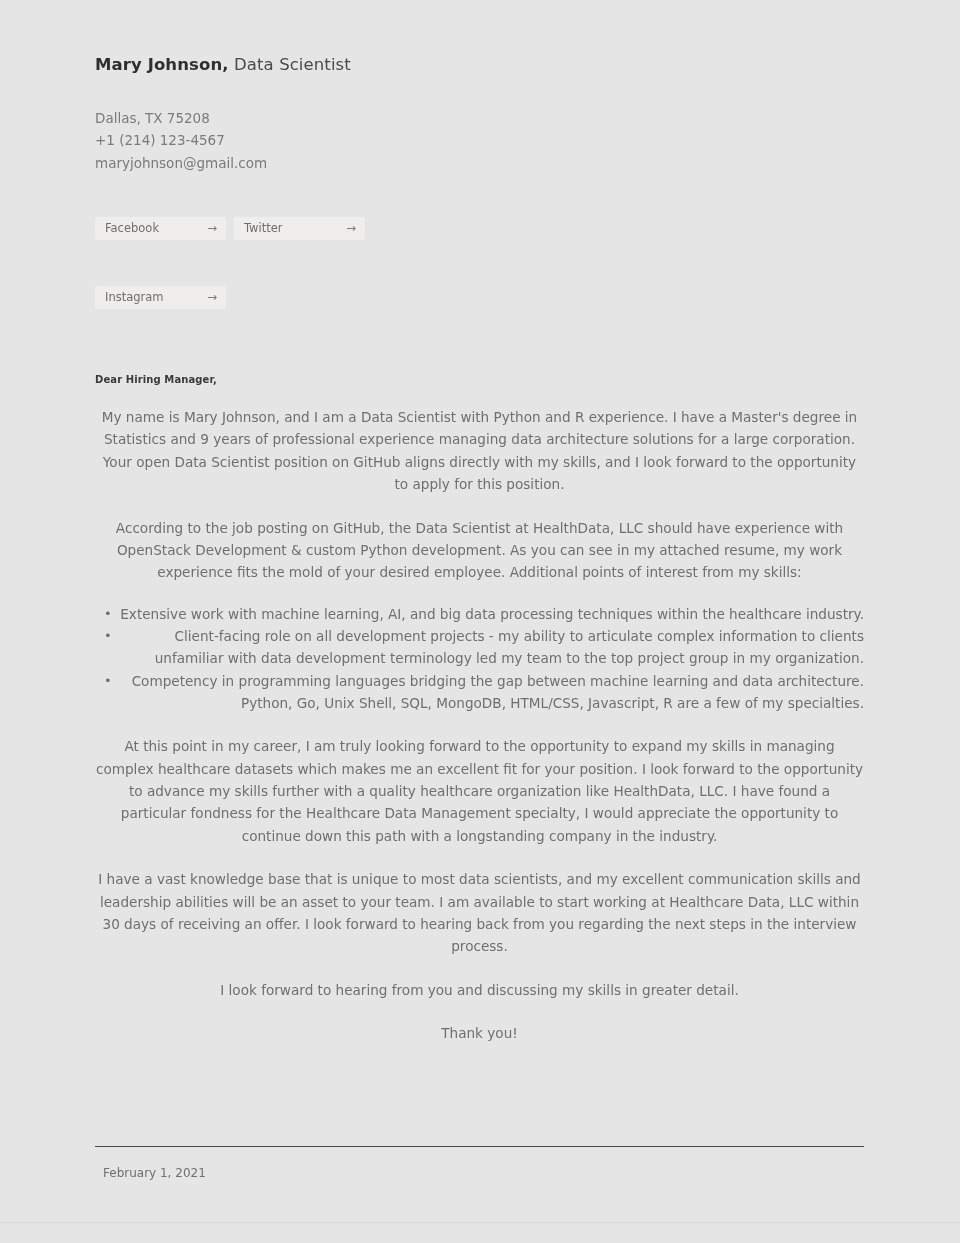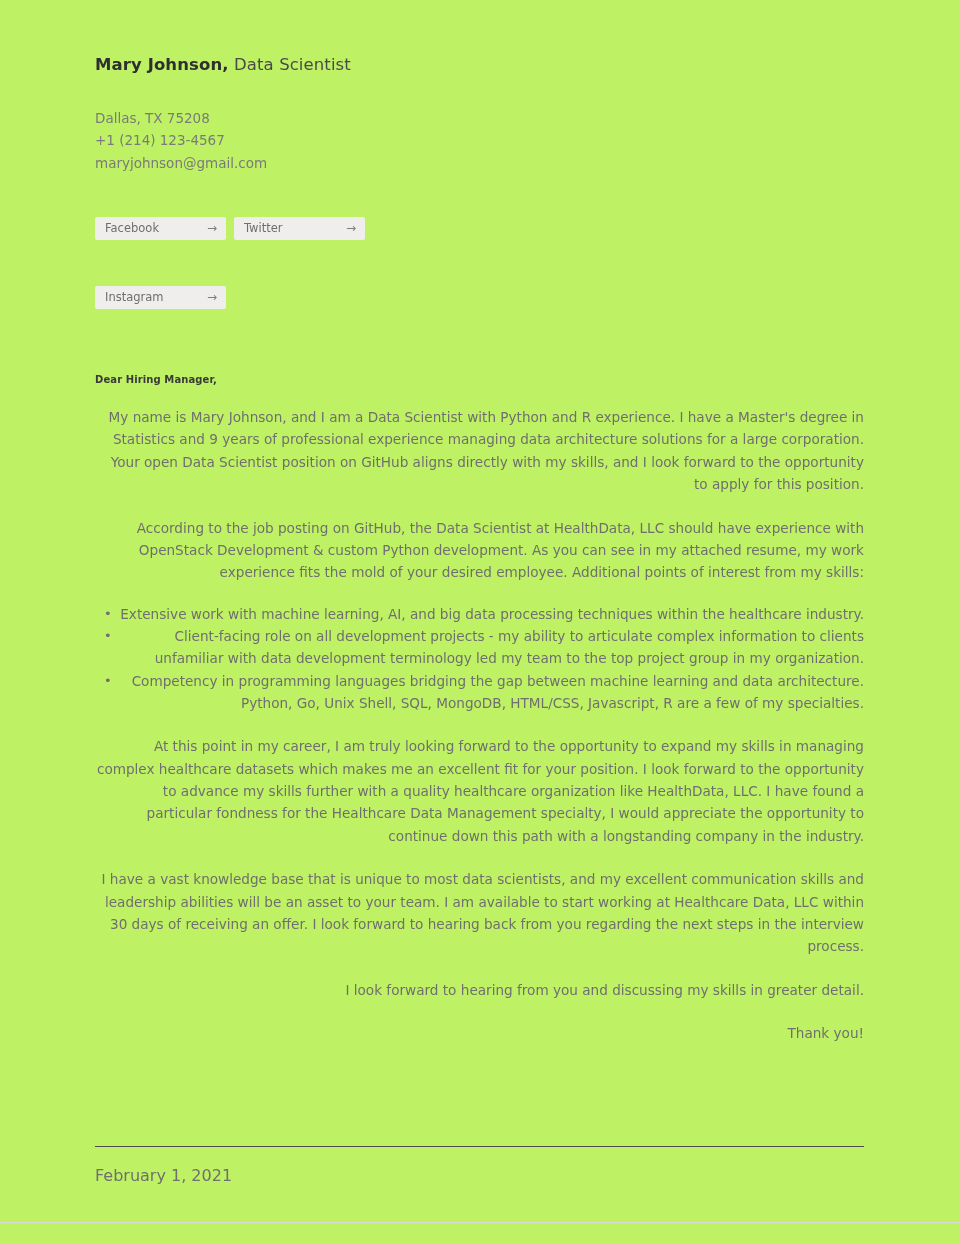--- a/index.html
+++ b/index.html
@@ -13,21 +13,21 @@
     font-family: "DejaVu Sans", sans-serif;
     color: #6b6b6b;
     -webkit-font-smoothing: antialiased;
   }
   .page {
     position: relative;
     width: 960px;
     min-height: 1243px;
     box-sizing: border-box;
     padding: 0;
-    background: #bef264;
+    background: #e5e5e5;
   }
   .content {
     position: relative;
     margin-left: 95px;
     margin-right: 96px;
     padding-top: 54px;
   }
   
   .header-name {
     font-size: 16.5px;
@@ -91,21 +91,21 @@
     font-size: 10px;
     font-weight: bold;
     color: #3a3a3a;
     letter-spacing: 0.1px;
   }
   p.para {
     font-size: 13.6px;
     line-height: 22.4px;
     color: #6f6f6f;
     margin: 21px 0 0 0;
-    text-align: right;
+    text-align: center;
   }
   ul.points {
     margin: 19px 0 0 0;
     padding-left: 22px;
     list-style: none;
     text-align: right;
   }
   ul.points li {
     position: relative;
     font-size: 13.6px;
@@ -134,22 +134,23 @@
     left: 95px;
     right: 96px;
     top: 1146px;
   }
   .footer-rule {
     border-top: 1px solid #4a4a4a;
     width: 100%;
   }
   .footer-date {
     margin-top: 19px;
-    font-size: 16px;
-    color: #6f6f6f;
+    font-size: 12px;
+    color: #6f6f6f;
+    margin-left: 8px;
   }
   .bottom-rule {
     position: absolute;
     left: 0;
     right: 0;
     top: 1222px;
     border-top: 1px solid #d9d9d9;
   }
 </style>
 </head>

